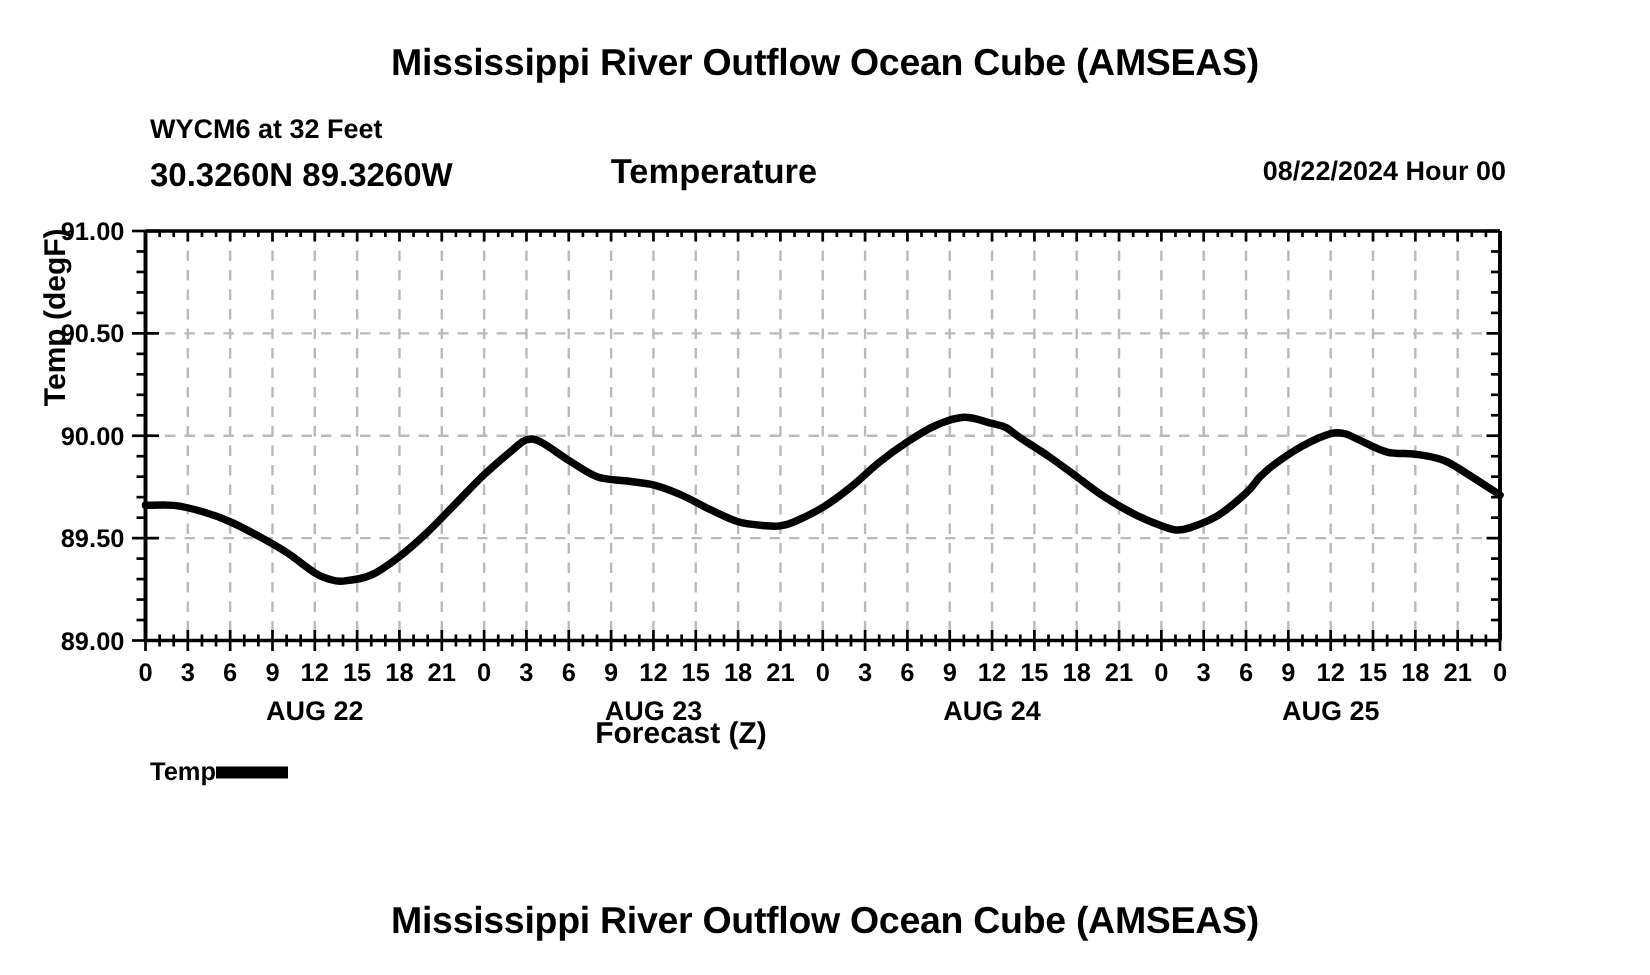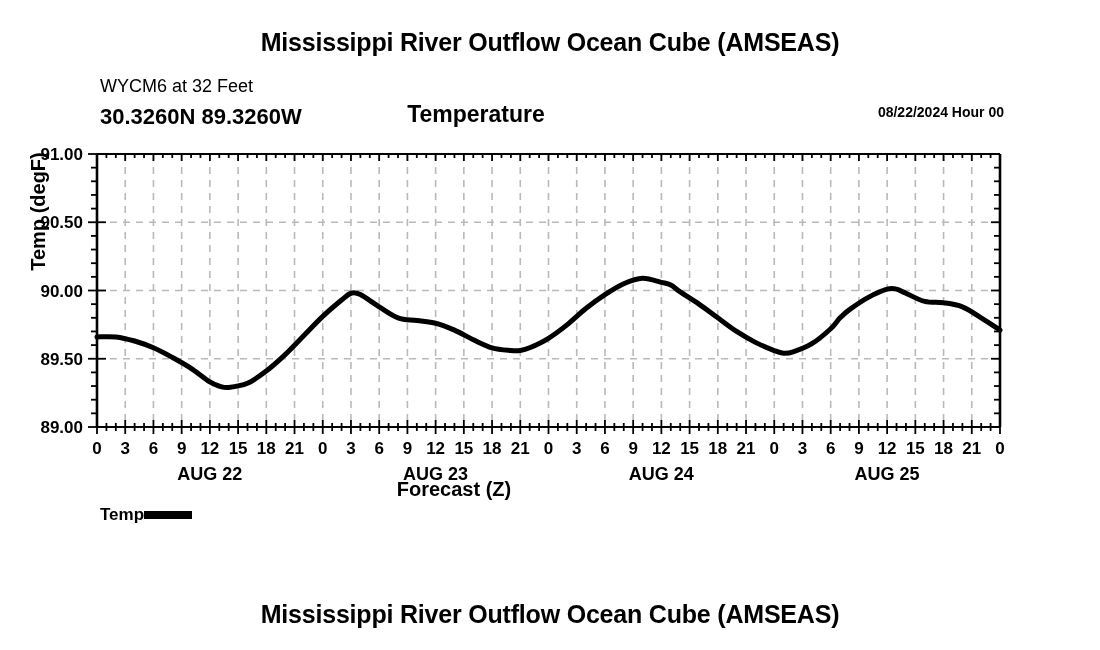--- a/index.html
+++ b/index.html
@@ -2,25 +2,25 @@
 <html><head>
 <meta charset="utf-8">
 <style>
   html,body{margin:0;padding:0;background:#ffffff;}
   body{width:1100px;height:650px;position:relative;
        font-family:"Liberation Sans",sans-serif;color:#000;overflow:hidden;}
   .title-top{position:absolute;left:0;top:28px;width:1100px;text-align:center;
              font-size:25px;font-weight:bold;letter-spacing:-0.2px;}
   .title-bottom{position:absolute;left:0;top:600px;width:1100px;text-align:center;
                 font-size:25px;font-weight:bold;letter-spacing:-0.2px;}
-  .station{position:absolute;left:100px;top:76px;font-size:18px;font-weight:normal;}
+  .station{position:absolute;left:100px;top:76px;font-size:18px;font-weight:bold;}
   .coords{position:absolute;left:100px;top:104px;font-size:22px;font-weight:bold;}
   .subtitle{position:absolute;left:0;top:101px;width:952px;text-align:center;
             font-size:23px;font-weight:bold;}
-  .runstamp{position:absolute;right:96px;top:104px;font-size:14px;font-weight:bold;}
+  .runstamp{position:absolute;right:96px;top:104px;font-size:18px;font-weight:bold;}
   .ylabel{position:absolute;left:-62px;top:200px;width:200px;text-align:center;
           font-size:20px;font-weight:bold;transform:rotate(-90deg);transform-origin:50% 50%;}
   .xlabel{position:absolute;left:0;top:478px;width:908px;text-align:center;
           font-size:20px;font-weight:bold;}
   .legend{position:absolute;left:100px;top:505px;display:flex;align-items:center;}
   .legend-text{font-size:17px;font-weight:bold;}
   .legend-swatch{width:48px;height:8px;background:#000;}
   svg{position:absolute;left:0;top:0;}
   .ytick-label{font-size:17px;font-weight:bold;font-family:"Liberation Sans",sans-serif;}
   .xtick-label{font-size:17px;font-weight:bold;font-family:"Liberation Sans",sans-serif;}

